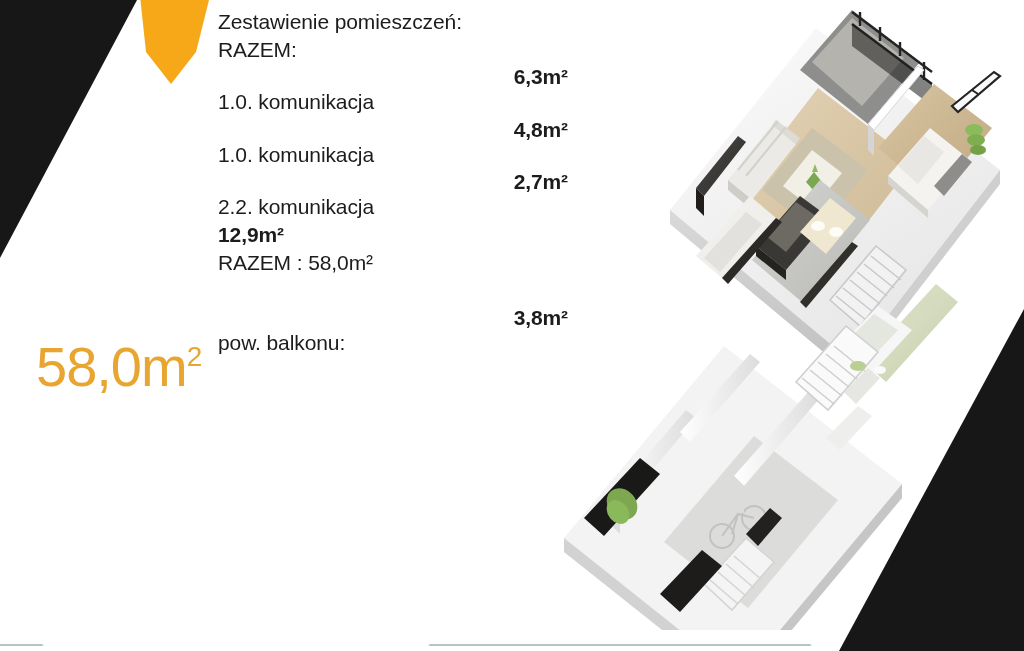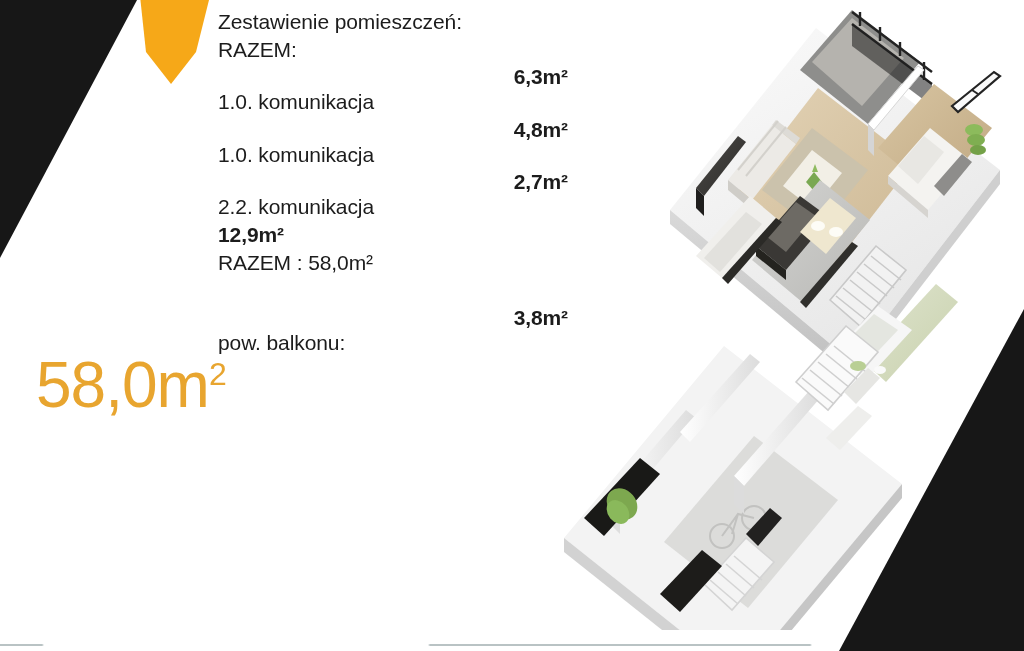--- a/index.html
+++ b/index.html
@@ -42,22 +42,22 @@
     color:#1c1c1c; font-size:21px; line-height:27.6px;
     letter-spacing:-0.1px;
   }
   .spec .row { display:flex; justify-content:space-between; white-space:nowrap; }
   .spec .row .lbl { flex:0 0 auto;margin-top:25px; }
   .spec .row .val { flex:0 0 auto; text-align:center;font-weight:bold; }
   .spec .heading { white-space:nowrap; }
   .spec .spacer { height:27.6px; }
 
   .headline {
-    position:absolute; left:36px; top:334px;
-    font-size:64px; line-height:81px; font-weight:400;
+    position:absolute; left:36px; top:316px;
+    font-size:56px; line-height:81px; font-weight:400;
     color:#e8a52f; letter-spacing:-1px; white-space:nowrap;
   }
   .headline sup { font-size:0.5em; vertical-align:super; letter-spacing:0; }
 
   
   .render { position:absolute; left:500px; top:10px; width:524px; height:620px; }
   .render svg { width:100%; height:100%; display:block; }
 </style>
 </head>
 <body>

